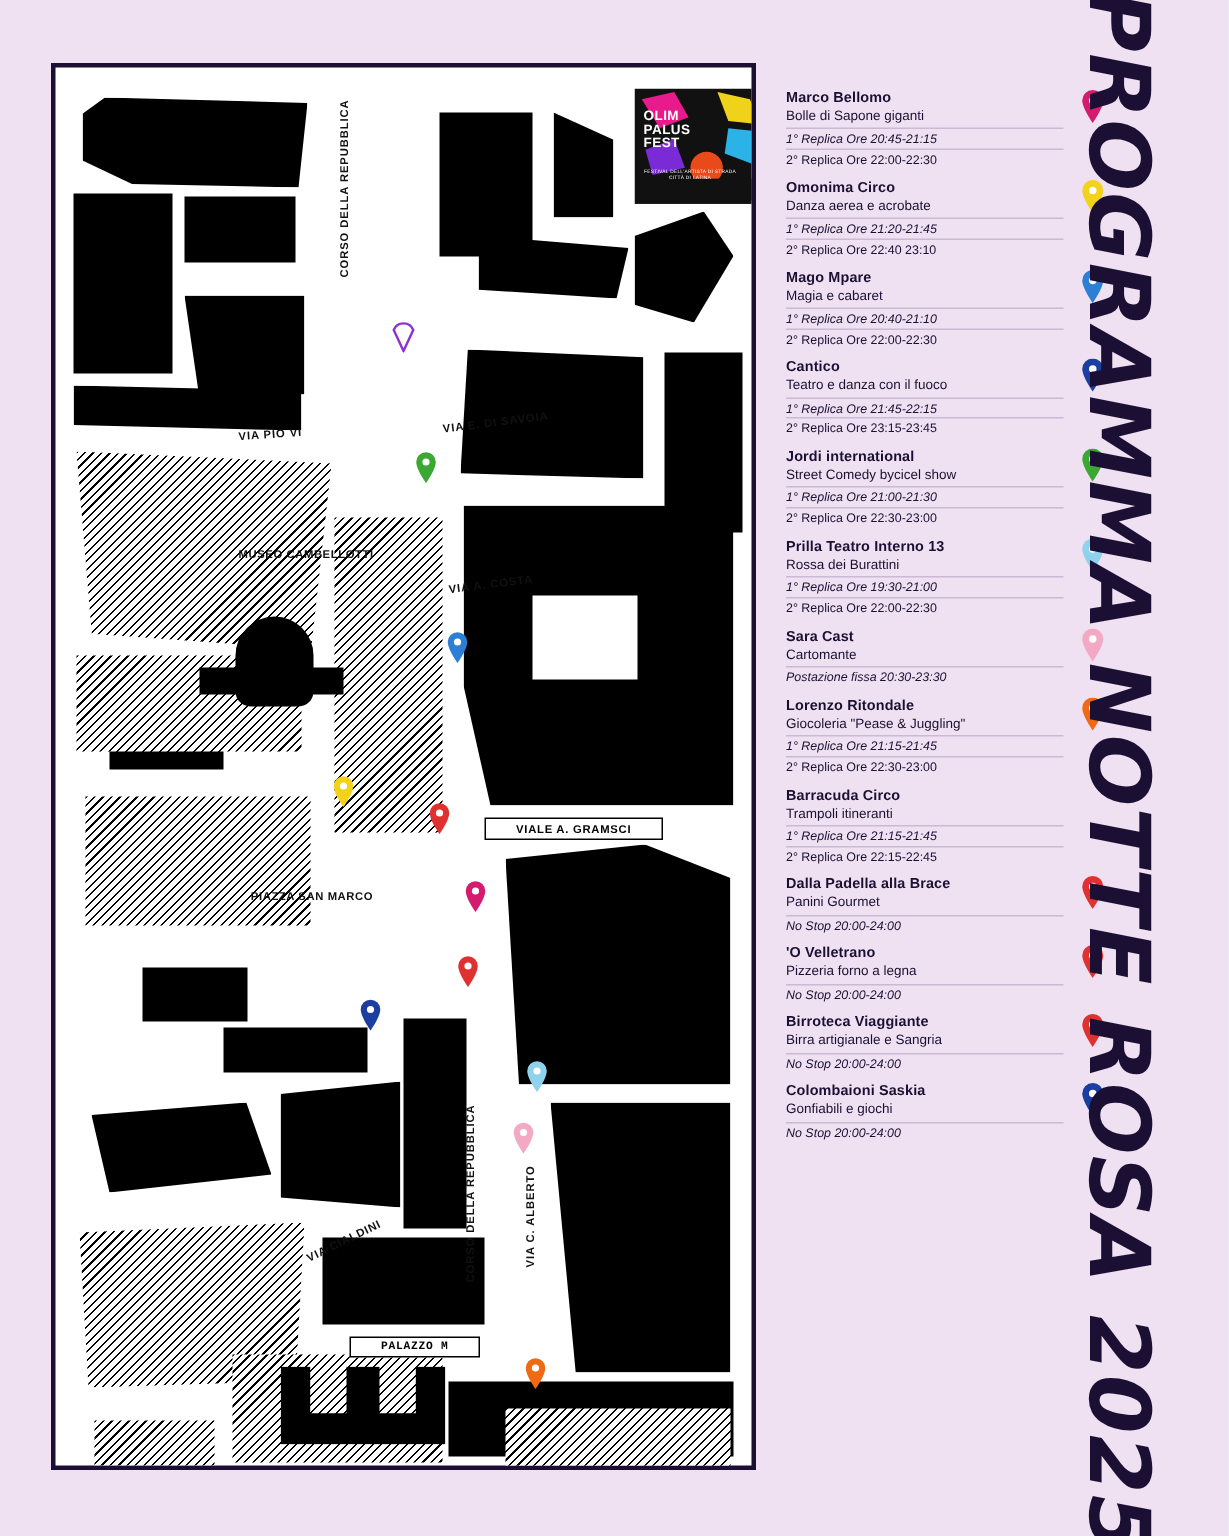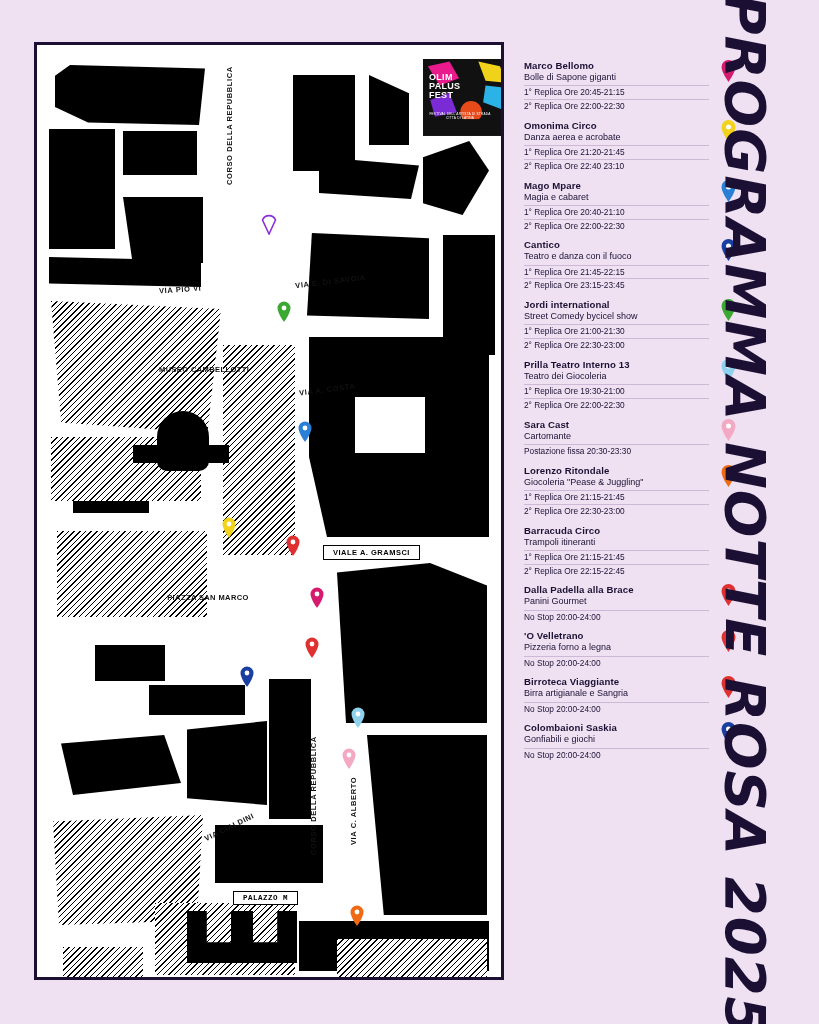--- a/index.html
+++ b/index.html
@@ -37,21 +37,21 @@
     color: #111;
     white-space: nowrap;
   }
   .rot90 { transform: rotate(-90deg); transform-origin: left top; }
   .boxlabel {
     position: absolute;
     background: #fff;
     border: 1.2px solid #000;
     font-size: 7.5px;
     font-weight: bold;
-    padding: 2px 9px;
+    padding: 2px 20px;
     white-space: nowrap;
     letter-spacing: .5px;
   }
   .plainlabel {
     position: absolute;
     font-size: 7.5px;
     font-weight: bold;
     text-align: center;
     line-height: 1.25;
     letter-spacing: .4px;
@@ -94,21 +94,21 @@
   }
   .entry-desc {
     font-size: 9px; color: #1b1033; line-height: 1.25;
     margin-bottom: 2px;
   }
   .entry-time {
     font-size: 8.3px; color: #1b1033; line-height: 1.42;
     border-top: 1px solid #cbb9d6;
     padding-top: 1px;
   }
-  .entry-time.first { border-top: 1px solid #cbb9d6; }
+  .entry-time.first { border-top: 1px solid #cbb9d6; font-style: italic; }
   .entry-time.second { border-top: 1px solid #cbb9d6; }
   .entry-pin {
     position: absolute;
     right: -28px; top: 0px;
     width: 17px; height: 23px;
   }
 
   
   .vtitle {
     position: absolute;
@@ -308,21 +308,21 @@
       <div class="entry-time first">1° Replica Ore 21:00-21:30</div>
       <div class="entry-time second">2° Replica Ore 22:30-23:00</div>
       <svg class="entry-pin" viewBox="0 0 17 23">
           <path d="M8.5 22 C8.5 22 15.5 12 15.5 7 A7 7 0 0 0 1.5 7 C1.5 12 8.5 22 8.5 22 Z" fill="#3aa832"></path>
           <circle cx="8.5" cy="7" r="2.5" fill="#fff"></circle>
         </svg>
     </div>
 
     <div class="entry">
       <div class="entry-title">Prilla Teatro Interno 13</div>
-      <div class="entry-desc">Teatro dei Giocoleria</div>
+      <div class="entry-desc">Rossa dei Burattini</div>
       <div class="entry-time first">1° Replica Ore 19:30-21:00</div>
       <div class="entry-time second">2° Replica Ore 22:00-22:30</div>
       <svg class="entry-pin" viewBox="0 0 17 23">
           <path d="M8.5 22 C8.5 22 15.5 12 15.5 7 A7 7 0 0 0 1.5 7 C1.5 12 8.5 22 8.5 22 Z" fill="#8fd2ee"></path>
           <circle cx="8.5" cy="7" r="2.5" fill="#fff"></circle>
         </svg>
     </div>
 
     <div class="entry">
       <div class="entry-title">Sara Cast</div>

